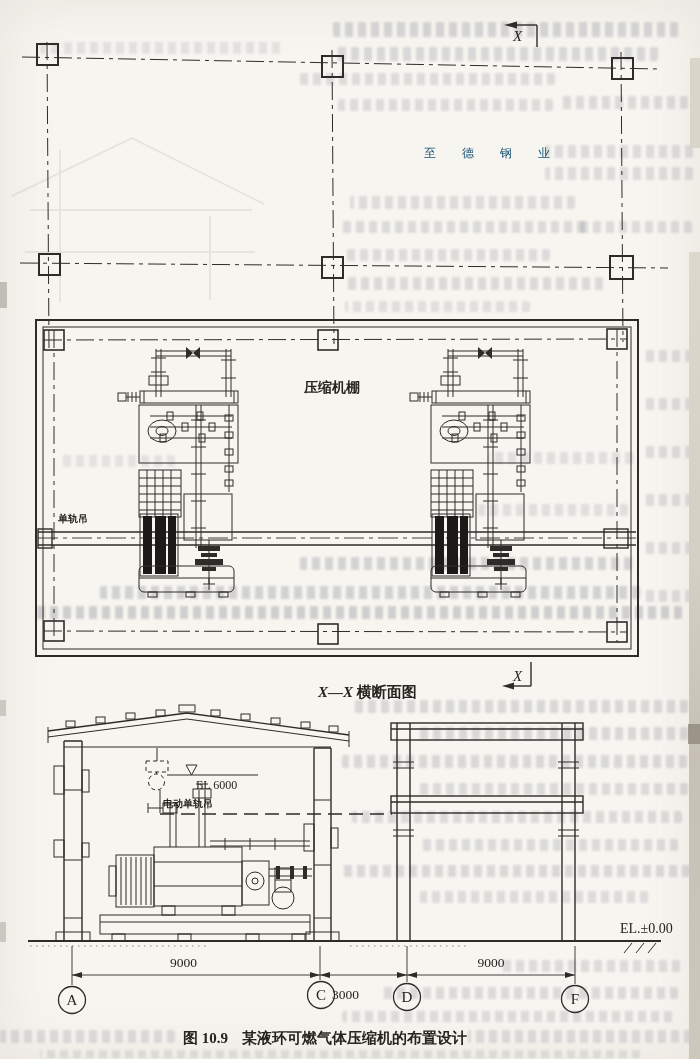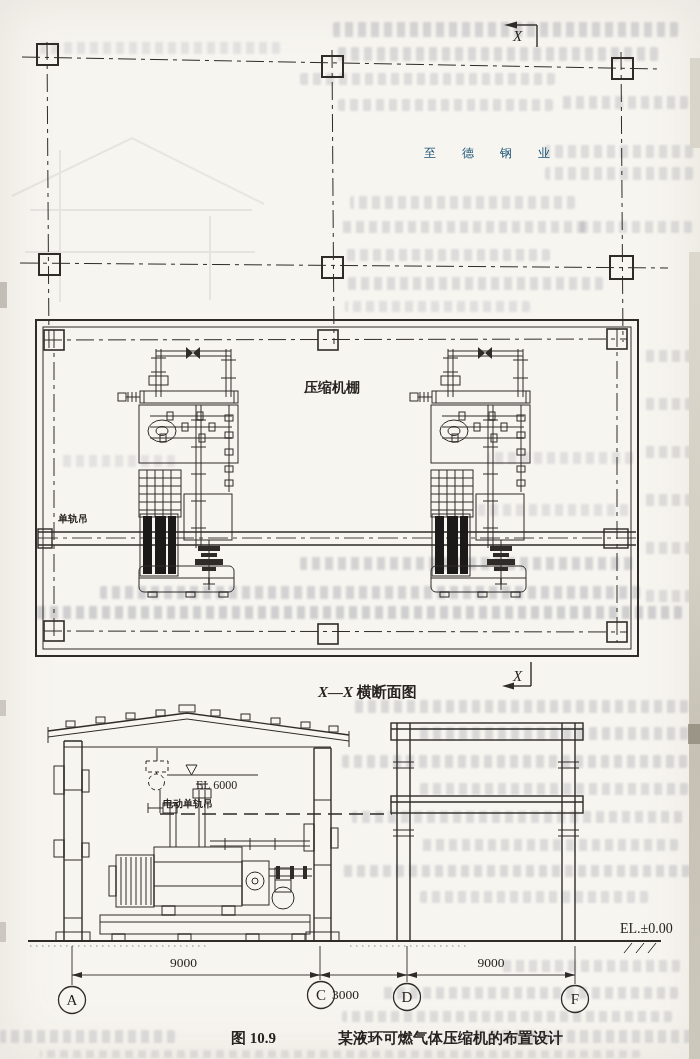--- a/index.html
+++ b/index.html
@@ -16,21 +16,21 @@
   .strip{position:absolute;
          background:repeating-linear-gradient(90deg,rgba(88,94,112,.55) 0 8px,rgba(88,94,112,0) 8px 13px);
          filter:blur(1.1px);border-radius:2px;transform:scaleX(-1);}
   .bub{width:28px;height:28px;text-align:center;line-height:28px;font-size:15px;}
   #wm1{left:424px;top:147px;font-size:12px;letter-spacing:26px;color:#0c4a6e;opacity:.95;
        font-family:"Liberation Sans","DejaVu Sans",sans-serif;}
   #wm2{left:418px;top:168px;font-size:22px;letter-spacing:2.5px;word-spacing:7px;color:#aebde6;opacity:.95;
        font-family:"Liberation Sans","DejaVu Sans",sans-serif;}
   .edge{position:absolute;}
   #caption{left:183px;top:1030px;font-size:15px;font-weight:600;}
-  #caption span{margin-right:14px;margin-left:48px;}
+  #caption span{margin-right:14px;}
 </style>
 </head>
 <body>
 
 <div id="page">
 
   <div id="bleed">
       <div class="strip" style="left: 333px; top: 22px; width: 345px; height: 15px; opacity: 0.38;"></div>
       <div class="strip" style="left: 40px; top: 42px; width: 240px; height: 12px; opacity: 0.22;"></div>
       <div class="strip" style="left: 333px; top: 47px; width: 325px; height: 14px; opacity: 0.34;"></div>

